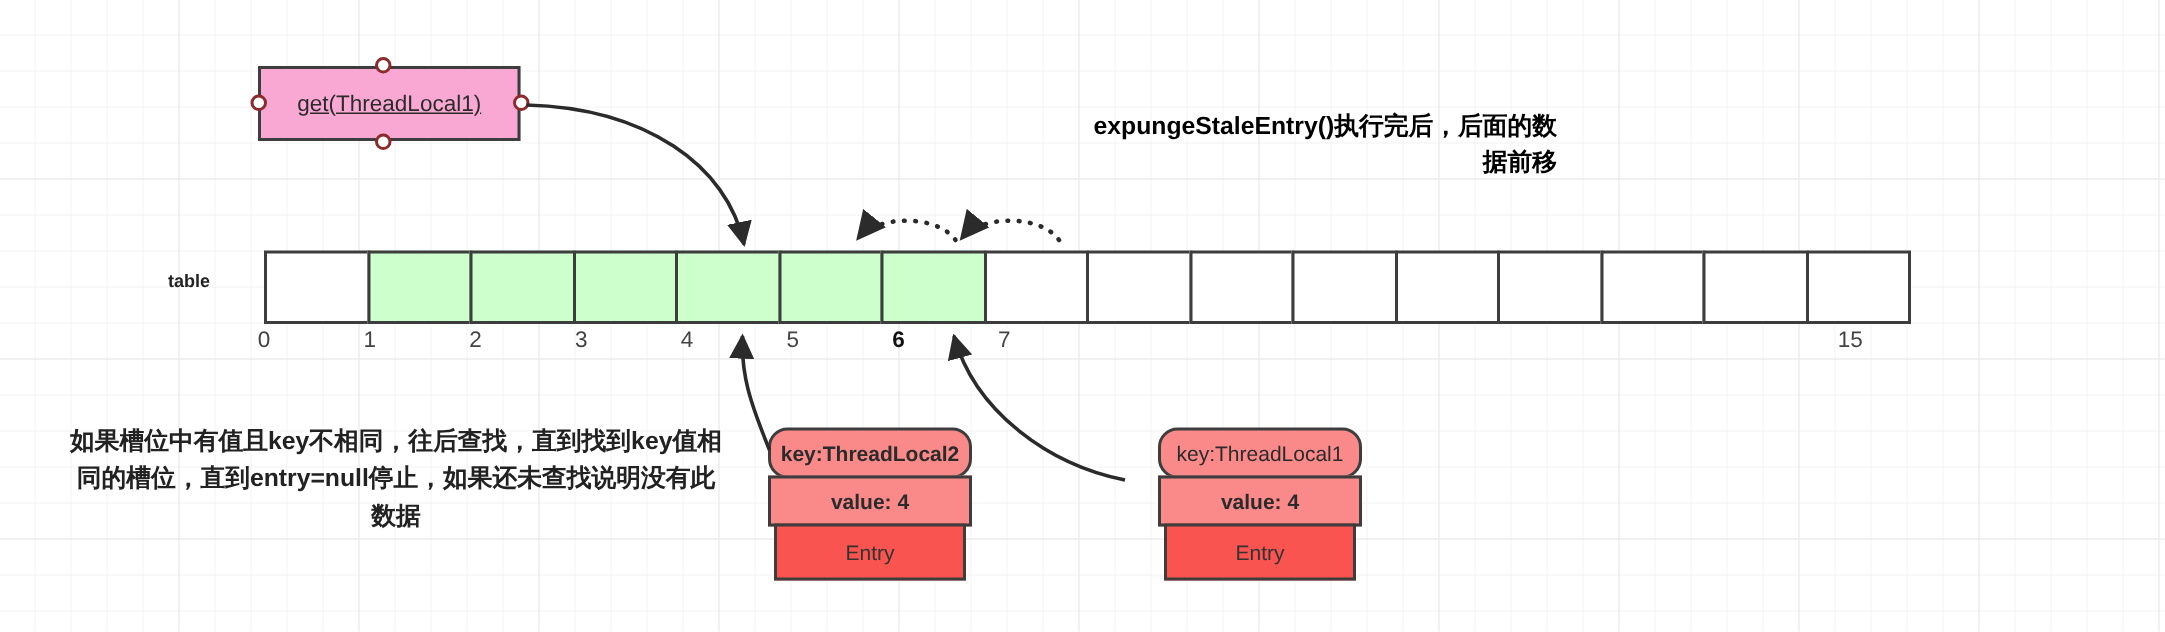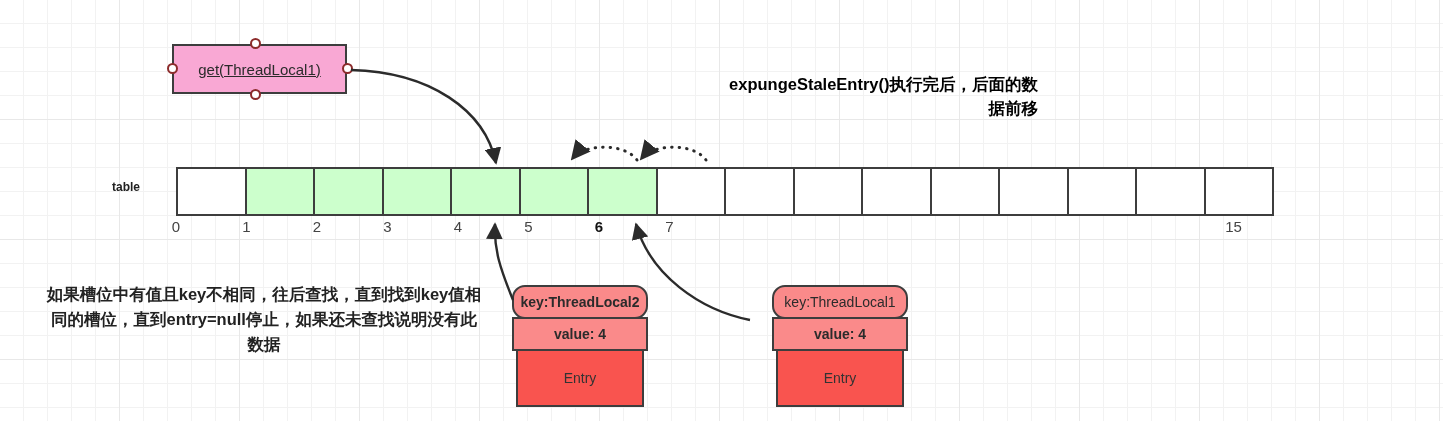--- a/index.html
+++ b/index.html
@@ -74,21 +74,21 @@
   .entry .cell{
     width:136px;box-sizing:border-box;border:2px solid #3d3d3d;
     background:#fa8a8a;text-align:center;font-size:14px;color:#2b2b2b;
     padding:7px 0;
   }
   .entry .cell.k{margin-bottom:-2px;border-radius:13px;}
   .entry .cell.bold{font-weight:bold;}
   .entry .foot{
     width:128px;box-sizing:border-box;border:2px solid #3d3d3d;
     background:#f9544f;text-align:center;font-size:14px;color:#333;
-    padding:19px 0;margin-left:4px;margin-top:-2px;
+    padding:9px 0;margin-left:4px;margin-top:-2px;
   }
   .entry1{left:512px;top:285px;}
   .entry2{left:748px;top:285px;margin-left:24px;}
 </style>
 </head>
 <body>
 
 <div id="stage">
 
   <div class="getnode">

